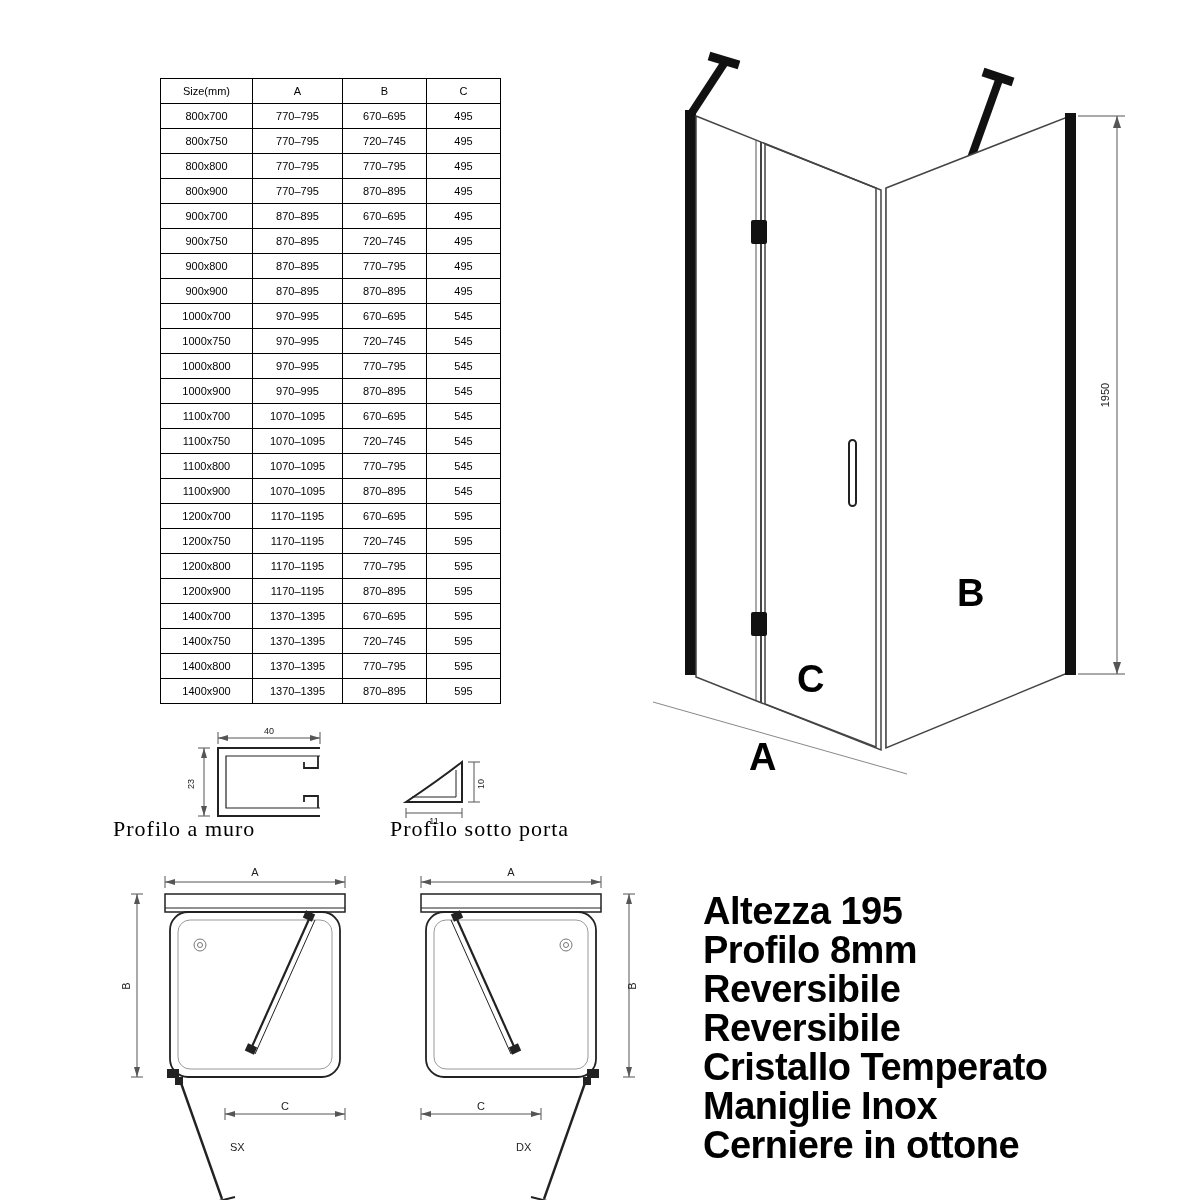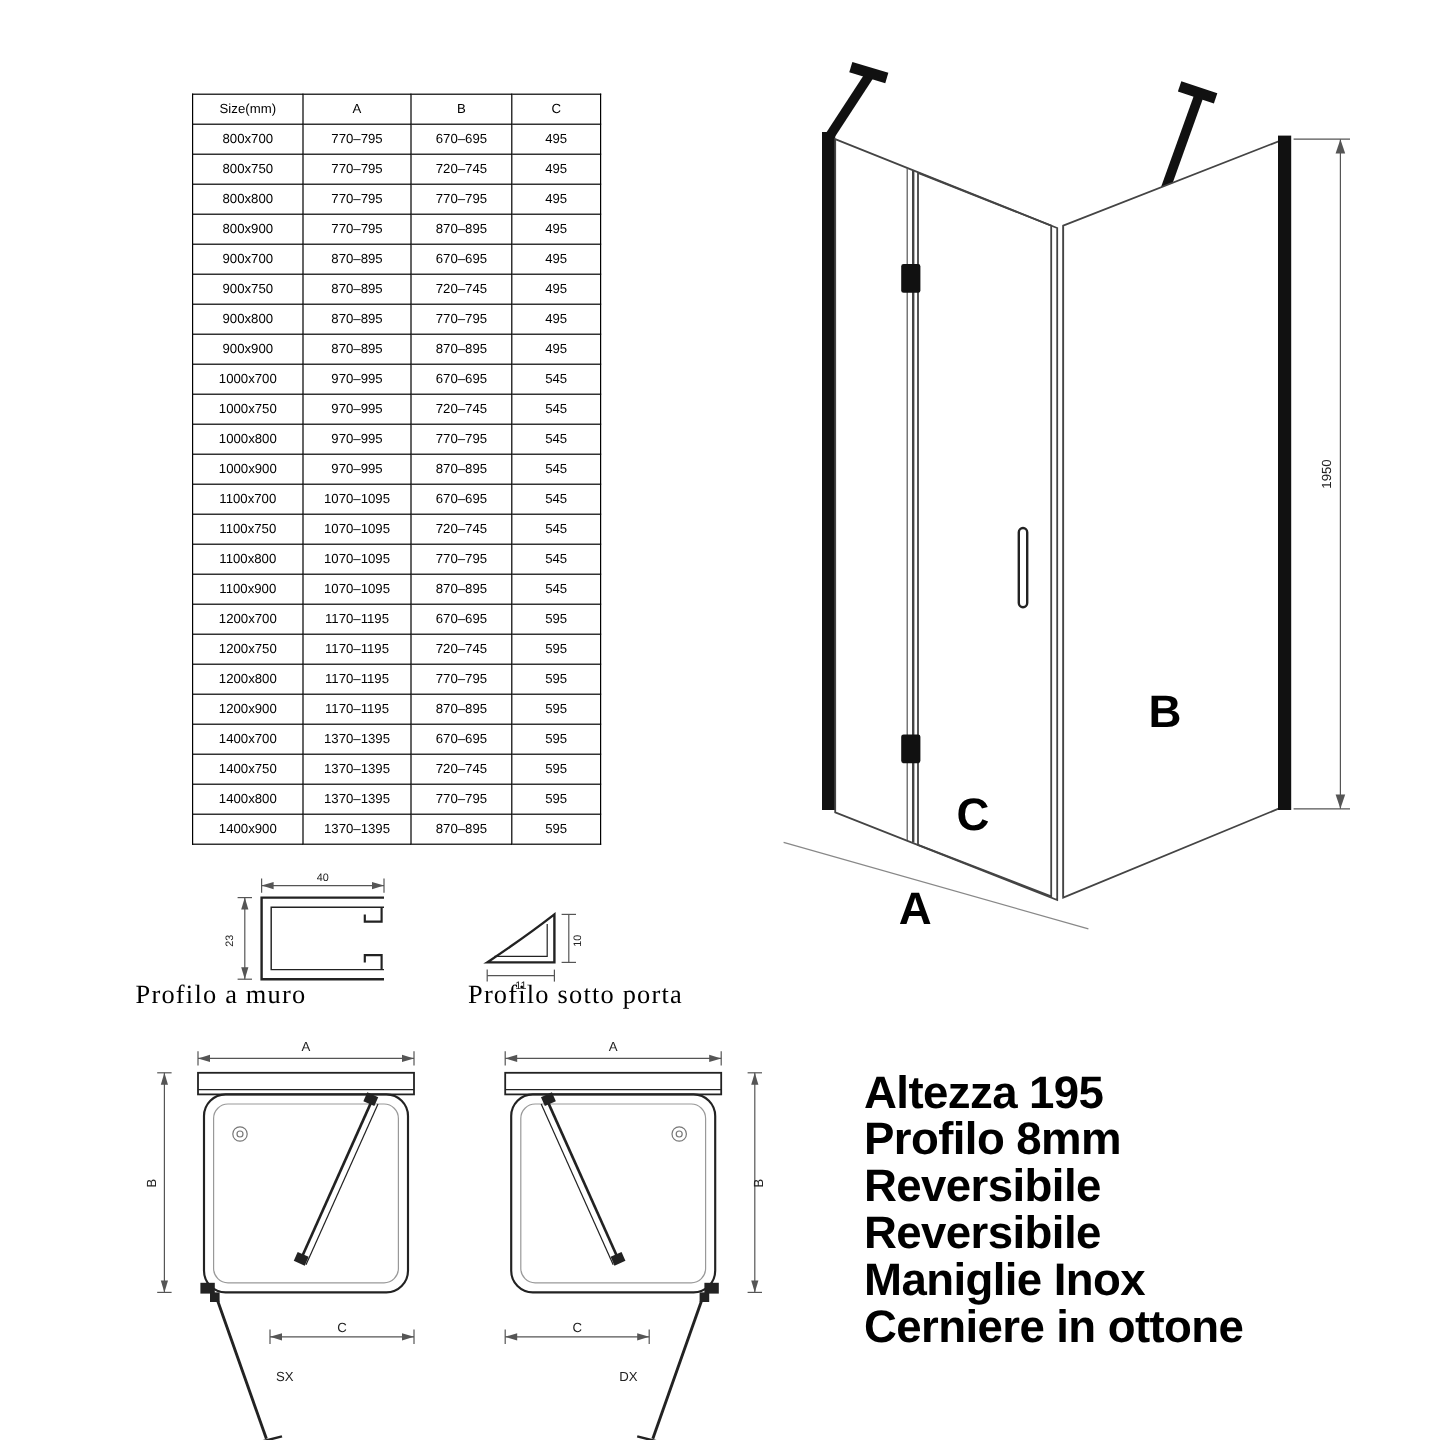--- a/index.html
+++ b/index.html
@@ -25,21 +25,21 @@
   .dim-small { font-size:9px; fill:#222; font-family:"Liberation Sans",sans-serif; }
   .big-label { font-size:38px; font-weight:bold; fill:#000; font-family:"Liberation Sans",sans-serif; }
   .plan-label { font-size:11px; fill:#222; font-family:"Liberation Sans",sans-serif; }
 
   
   .profile-caption { position:absolute; font-size:22px; letter-spacing:1px; color:#000; white-space:nowrap;font-family:Liberation Serif, serif; }
   .caption-wall { left:113px; top:776px; }
   .caption-door { left:390px; top:776px; }
 
   
-  .features { position:absolute; left:720px; top:852px; list-style:none; }
+  .features { position:absolute; left:703px; top:852px; list-style:none; }
   .features li { font-size:38px; font-weight:bold; line-height:39px; white-space:nowrap; letter-spacing:-0.5px; }
 </style>
 </head>
 <body>
 
 <div id="canvas">
 
   <table class="size-table">
     <thead>
       <tr>
@@ -345,17 +345,18 @@
     <text class="dim" x="238" y="124" text-anchor="middle" transform="rotate(-90 238 124)">B</text>
     <text class="dim" x="83" y="248" text-anchor="middle">C</text>
     <text class="plan-label" x="118" y="289">DX</text>
   </svg>
 
   <ul class="features">
       <li>Altezza 195</li>
       <li>Profilo 8mm</li>
       <li>Reversibile</li>
       <li>Reversibile</li>
+      <li>Cristallo Temperato</li>
       <li>Maniglie Inox</li>
       <li>Cerniere in ottone</li>
     </ul>
 
 </div>
 
 </body></html>

